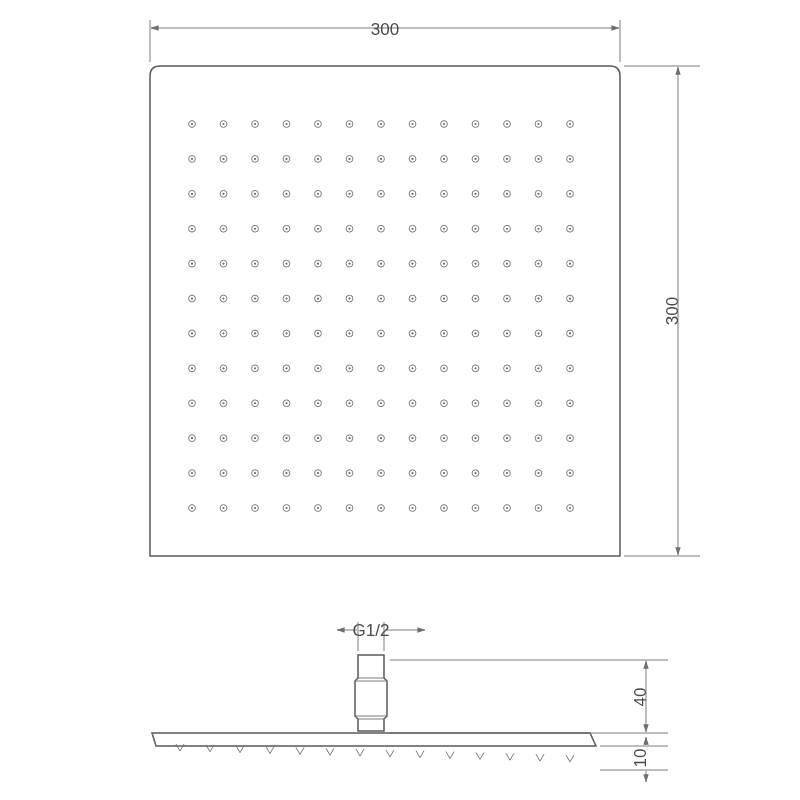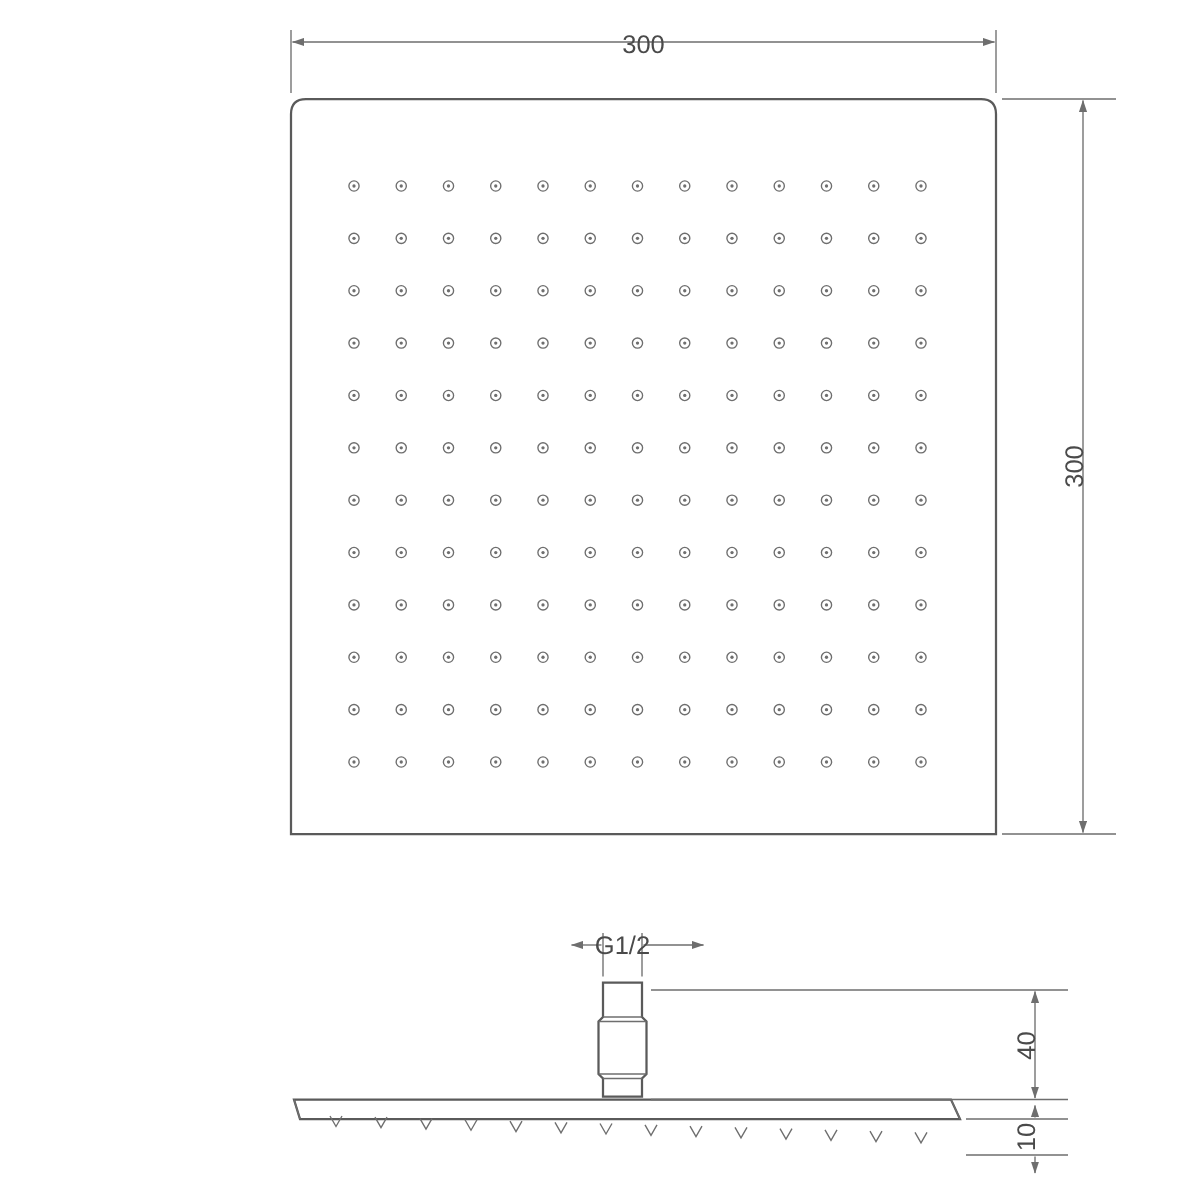--- a/index.html
+++ b/index.html
@@ -11,21 +11,20 @@
     width: 800px;
     height: 800px;
     font-family: "Liberation Sans", sans-serif;
     color: #4a4a4a;
     overflow: hidden;
   }
   #sheet {
     position: relative;
     width: 664px;
     height: 800px;
-    margin-left: 44px;
   }
   svg#drawing {
     position: absolute;
     left: 0;
     top: 0;
     width: 800px;
     height: 800px;
   }
   .dimtext {
     font-family: "Liberation Sans", sans-serif;

